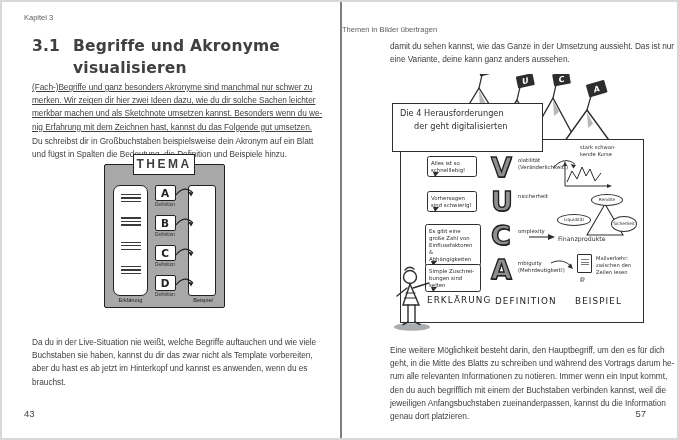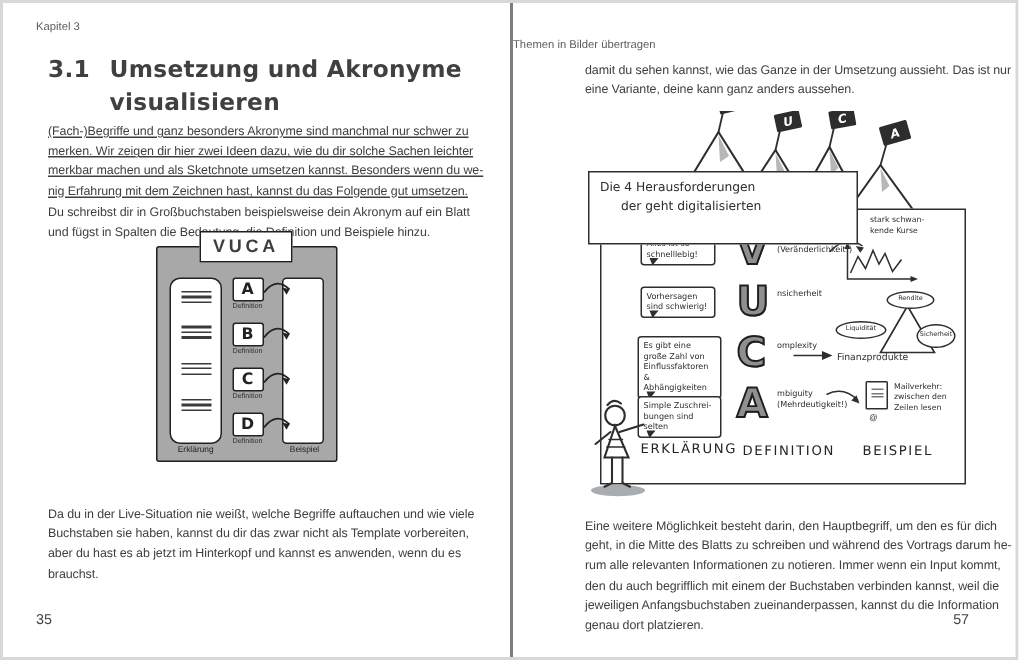--- a/index.html
+++ b/index.html
@@ -67,34 +67,34 @@
 <div id="canvas">
 
   <div class="abs divider" style="left:338px; top:0; width:1.6px; height:436px;"></div>
 
   <div class="abs" style="left:0; top:0; width:338px; height:436px;">
 
     <div class="abs running-head" style="left:22px; top:11px;">Kapitel 3</div>
 
     <div class="abs chapter-heading" style="left:30px; top:33px;">
       <span>3.1</span>
-      <span class="pre">Umsetzung und Akronyme
+      <span class="pre">Begriffe und Akronyme
 visualisieren</span>
     </div>
 
     <div class="abs body-text pre" style="left:30px; top:79px; width:296px;text-decoration:underline;">(Fach-)Begriffe und ganz besonders Akronyme sind manchmal nur schwer zu
 merken. Wir zeigen dir hier zwei Ideen dazu, wie du dir solche Sachen leichter
 merkbar machen und als Sketchnote umsetzen kannst. Besonders wenn du we-
 nig Erfahrung mit dem Zeichnen hast, kannst du das Folgende gut umsetzen.</div>
     <div class="abs body-text pre" style="left:30px; top:133px; width:296px;">Du schreibst dir in Großbuchstaben beispielsweise dein Akronym auf ein Blatt
 und fügst in Spalten die Bedeutung, die Definition und Beispiele hinzu.</div>
 
     <div class="abs" style="left:102px; top:152px; width:124px; height:158px;">
       <div class="abs board" style="left:0; top:10px; width:121px; height:144px;"></div>
-      <div class="abs thema-box" style="left:29px; top:0; width:62px; height:21px; z-index:2;">VUCA</div>
+      <div class="abs thema-box" style="left:29px; top:0; width:62px; height:21px; z-index:2;">THEMA</div>
 
       <div class="abs col" style="left:9px; top:31px; width:35px; height:111px; border-radius:7px; padding:8px 0 0 7px;">
         <div class="line-group" style="width:20px;">
             <i></i>
             <i></i>
             <i></i>
           </div>
         <div class="line-group" style="width:20px; margin-top:15px;">
             <i></i>
             <i></i>
@@ -148,21 +148,21 @@
 
       <div class="abs col-label" style="left:4px; top:143px; width:45px;">Erklärung</div>
       <div class="abs col-label" style="left:80px; top:143px; width:38px;">Beispiel</div>
     </div>
 
     <div class="abs body-text pre" style="left:30px; top:334px; width:296px;">Da du in der Live-Situation nie weißt, welche Begriffe auftauchen und wie viele
 Buchstaben sie haben, kannst du dir das zwar nicht als Template vorbereiten,
 aber du hast es ab jetzt im Hinterkopf und kannst es anwenden, wenn du es
 brauchst.</div>
 
-    <div class="abs page-num" style="left:22px; top:406px;">35</div>
+    <div class="abs page-num" style="left:22px; top:406px;">43</div>
   </div>
 
   <div class="abs" style="left:340px; top:0; width:339px; height:436px;">
 
     <div class="abs running-head" style="left:0; top:23px; width:368px; ">Themen in Bilder übertragen</div>
 
     <div class="abs body-text pre" style="left:48px; top:38px; width:290px;">damit du sehen kannst, wie das Ganze in der Umsetzung aussieht. Das ist nur
 eine Variante, deine kann ganz anders aussehen.</div>
 
     <div class="abs" style="left:45px; top:72px; width:285px; height:265px;">
@@ -269,21 +269,21 @@
         </div>
         <div class="ex-text pre hand" style="left:195px; top:115px; width:46px;">Mailverkehr:
 zwischen den
 Zeilen lesen</div>
 
         <div class="footer-label hand" style="left:26px; top:155px;">ERKLÄRUNG</div>
         <div class="footer-label hand" style="left:94px; top:156px;">DEFINITION</div>
         <div class="footer-label hand" style="left:174px; top:156px;">BEISPIEL</div>
       </div>
 
-      <div class="abs sketch-title-box hand" style="left:5px; top:40px; width:180px; height:49px; z-index:3;">
+      <div class="abs sketch-title-box hand" style="left:5px; top:29px; width:151px; height:49px; z-index:3;">
         <div class="t1">Die 4 Herausforderungen</div>
         <div class="t2">der geht digitalisierten</div>
       </div>
 
       <svg class="abs" style="left:2px; top:192px; z-index:4;" width="52" height="68" viewBox="0 0 52 68">
         <ellipse cx="23" cy="61" rx="18" ry="3.8" fill="#a9adb0"></ellipse>
         <g stroke="#2e2e2e" stroke-width="1.4" fill="#fff" stroke-linecap="round">
           <path d="M16,4 q4,-5 9,-1" fill="none"></path>
           <circle cx="21" cy="11" r="6.5"></circle>
           <path d="M21,18 L14,39 L30,39 Z"></path>

